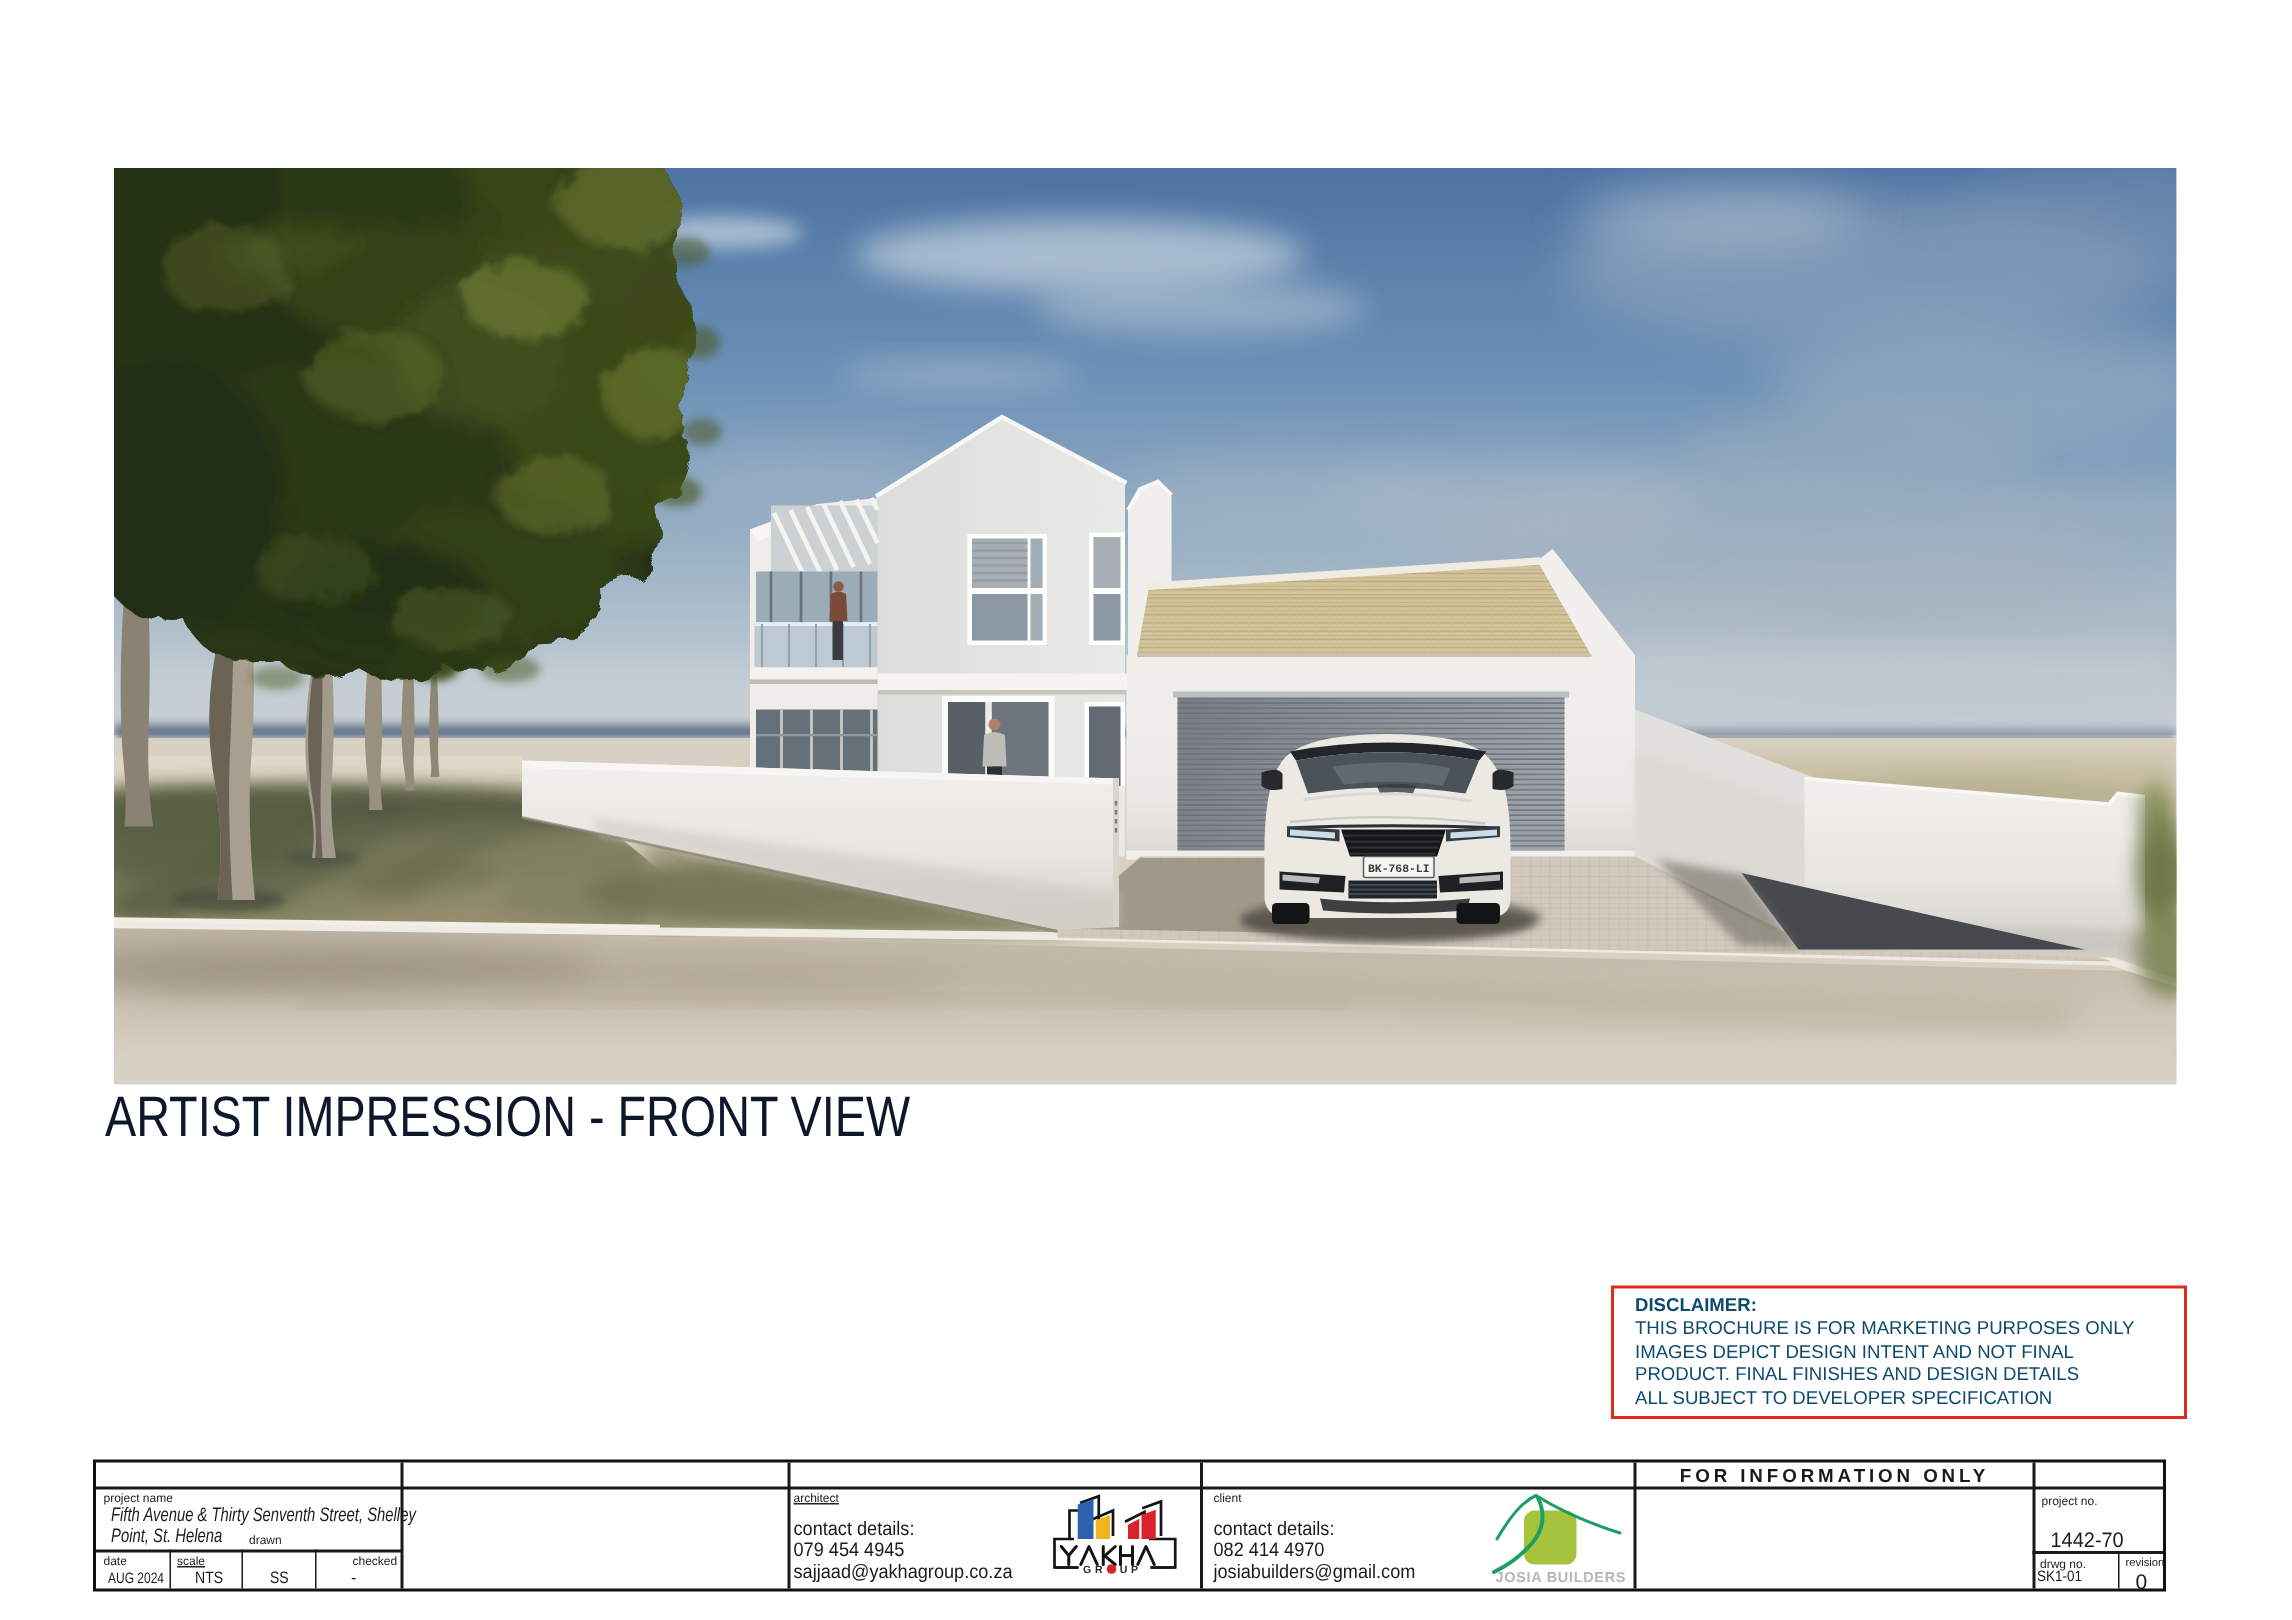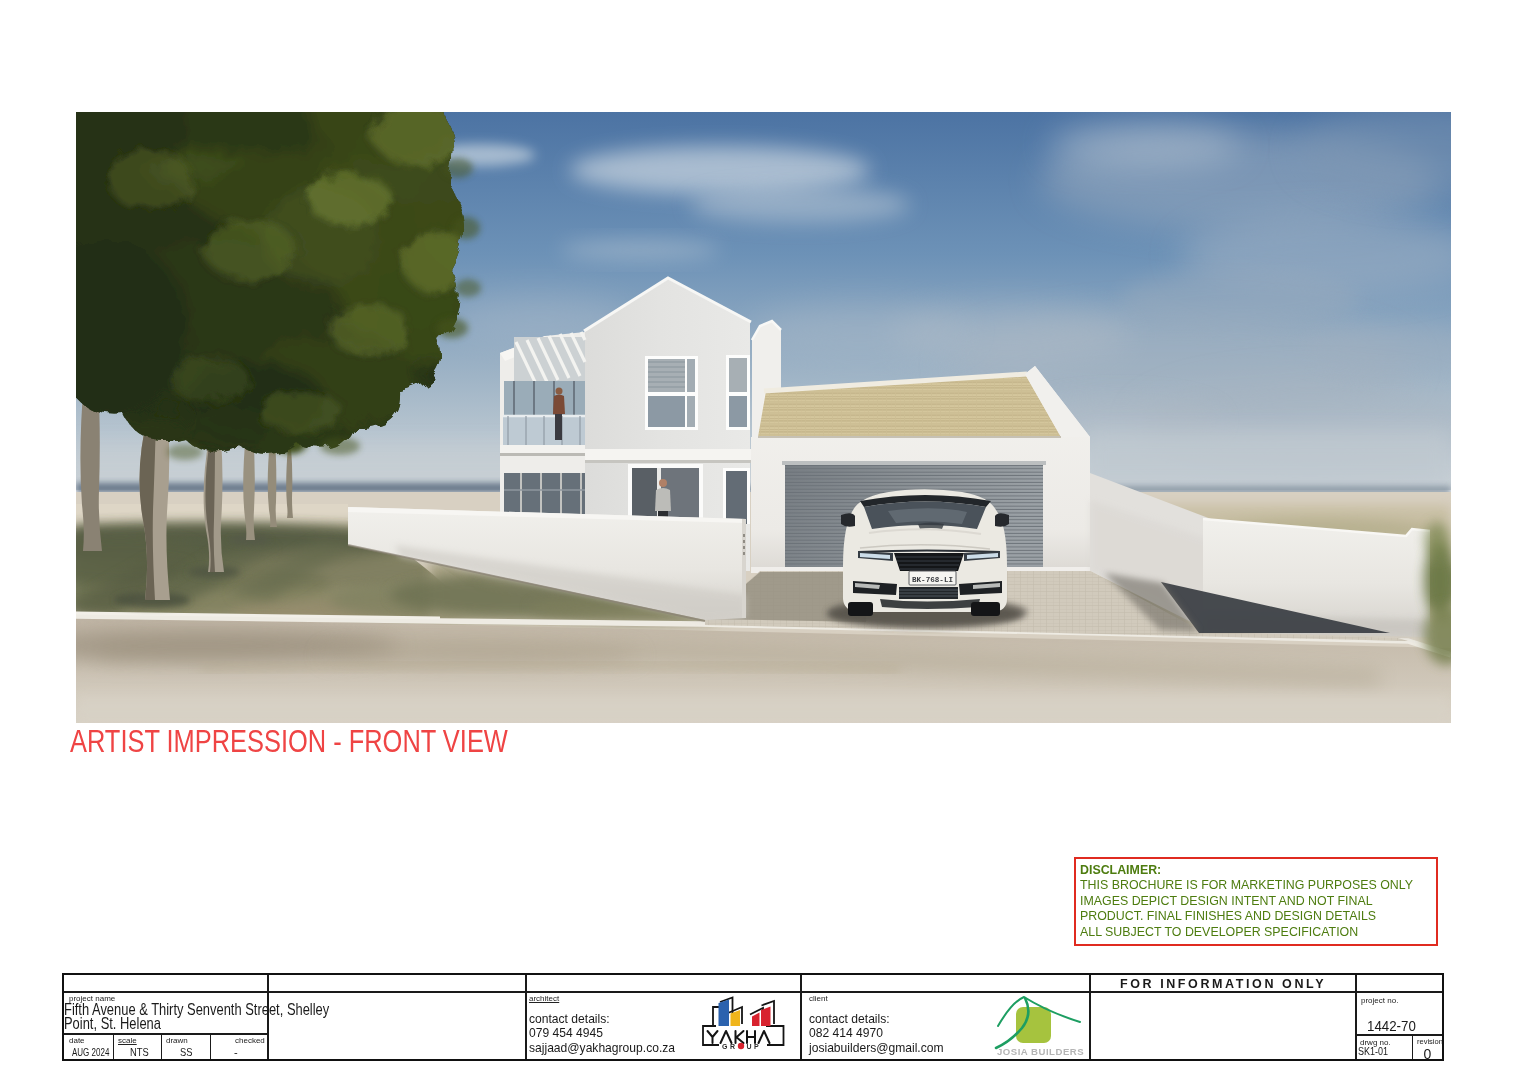--- a/index.html
+++ b/index.html
@@ -376,23 +376,23 @@
       <ellipse cx="452" cy="328" rx="16" ry="10" opacity="0.6" filter="url(#b3)"></ellipse>
       <ellipse cx="468" cy="288" rx="13" ry="9" opacity="0.5" filter="url(#b3)"></ellipse>
       <ellipse cx="466" cy="228" rx="14" ry="11" opacity="0.55" filter="url(#b3)"></ellipse>
       <ellipse cx="458" cy="168" rx="15" ry="10" opacity="0.5" filter="url(#b3)"></ellipse>
       <ellipse cx="340" cy="446" rx="20" ry="9" opacity="0.5" filter="url(#b3)"></ellipse>
       <ellipse cx="185" cy="452" rx="18" ry="8" opacity="0.45" filter="url(#b3)"></ellipse>
     </g>
   </g>
 </svg>
 
-<div class="abs" style="left:70px;top:724px;font-size:31px;color:#ef4444;"><span class="sx" style="transform:scaleX(0.82);">ARTIST IMPRESSION - FRONT VIEW</span></div>
-
-<div class="abs" style="left:1074px;top:857px;width:352px;height:77px;border:2.5px solid #e02b20;padding:4px 4px;font-size:12.4px;line-height:15.4px;color:#4d7c0f;">
+<div class="abs" style="left:70px;top:724px;font-size:38px;color:#0f172a;"><span class="sx" style="transform:scaleX(0.82);">ARTIST IMPRESSION - FRONT VIEW</span></div>
+
+<div class="abs" style="left:1074px;top:857px;width:352px;height:77px;border:2.5px solid #e02b20;padding:4px 14px;font-size:12.4px;line-height:15.4px;color:#0c4a6e;">
   <b>DISCLAIMER:</b><br>
   THIS BROCHURE IS FOR MARKETING PURPOSES ONLY<br>
   IMAGES DEPICT DESIGN INTENT AND NOT FINAL<br>
   PRODUCT. FINAL FINISHES AND DESIGN DETAILS<br>
   ALL SUBJECT TO DEVELOPER SPECIFICATION
 </div>
 
 <div class="abs" style="left:62px;top:973px;width:1378px;height:84px;border:2px solid #111;">
 
   <div class="ln" style="left:0;top:16px;width:100%;height:1.6px;"></div>
@@ -405,29 +405,29 @@
 
   <div class="ln" style="left:0;top:58px;width:204px;height:1.6px;"></div>
   <div class="ln" style="left:49px;top:58px;width:1.4px;height:26px;"></div>
   <div class="ln" style="left:97px;top:58px;width:1.4px;height:26px;"></div>
   <div class="ln" style="left:146px;top:58px;width:1.4px;height:26px;"></div>
 
   <div class="ln" style="left:1291px;top:59px;width:87px;height:1.6px;"></div>
   <div class="ln" style="left:1348px;top:59px;width:1.4px;height:25px;"></div>
 
   <div class="abs lbl" style="left:5px;top:19px;">project name</div>
-  <div class="abs" style="left:0;top:28px;font-size:17px;line-height:14px;"><span class="sx" style="transform:scaleX(0.76);">Fifth Avenue &amp; Thirty Senventh Street, Shelley<br>Point, St. Helena</span></div>
+  <div class="abs" style="left:10px;top:28px;font-size:13px;line-height:14px;font-style:italic;"><span class="sx" style="transform:scaleX(0.76);">Fifth Avenue &amp; Thirty Senventh Street, Shelley<br>Point, St. Helena</span></div>
 
   <div class="abs lbl" style="left:5px;top:61px;">date</div>
   <div class="abs" style="left:8px;top:72px;font-size:10px;"><span class="sx" style="transform:scaleX(0.8);">AUG 2024</span></div>
 
   <div class="abs lbl" style="left:54px;top:61px;text-decoration:underline;">scale</div>
   <div class="abs" style="left:66px;top:71px;font-size:11px;"><span class="sx" style="transform:scaleX(0.85);">NTS</span></div>
 
-  <div class="abs lbl" style="left:102px;top:61px;">drawn</div>
+  <div class="abs lbl" style="left:102px;top:47px;">drawn</div>
   <div class="abs" style="left:116px;top:71px;font-size:11px;"><span class="sx" style="transform:scaleX(0.85);">SS</span></div>
 
   <div class="abs lbl" style="left:151px;top:61px;margin-left:20px;">checked</div>
   <div class="abs" style="left:170px;top:71px;font-size:11px;">-</div>
 
   <div class="abs lbl" style="left:465px;top:19px;text-decoration:underline;">architect</div>
   <div class="abs" style="left:465px;top:37px;font-size:13px;line-height:14.4px;"><span class="sx" style="transform:scaleX(0.93);">contact details:<br>079 454 4945<br>sajjaad@yakhagroup.co.za</span></div>
 
   <div class="abs lbl" style="left:745px;top:19px;">client</div>
   <div class="abs" style="left:745px;top:37px;font-size:13px;line-height:14.4px;"><span class="sx" style="transform:scaleX(0.93);">contact details:<br>082 414 4970<br>josiabuilders@gmail.com</span></div>

